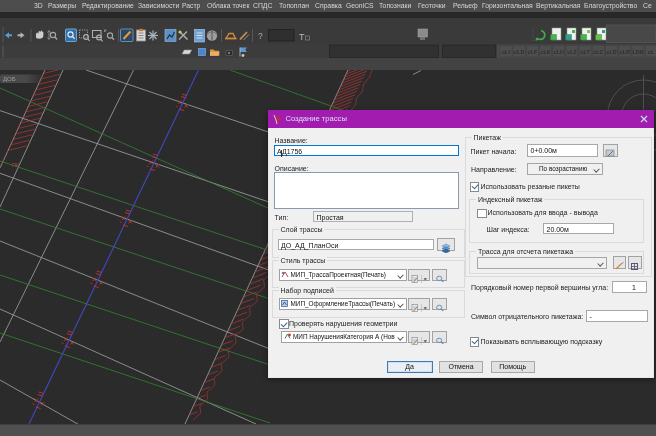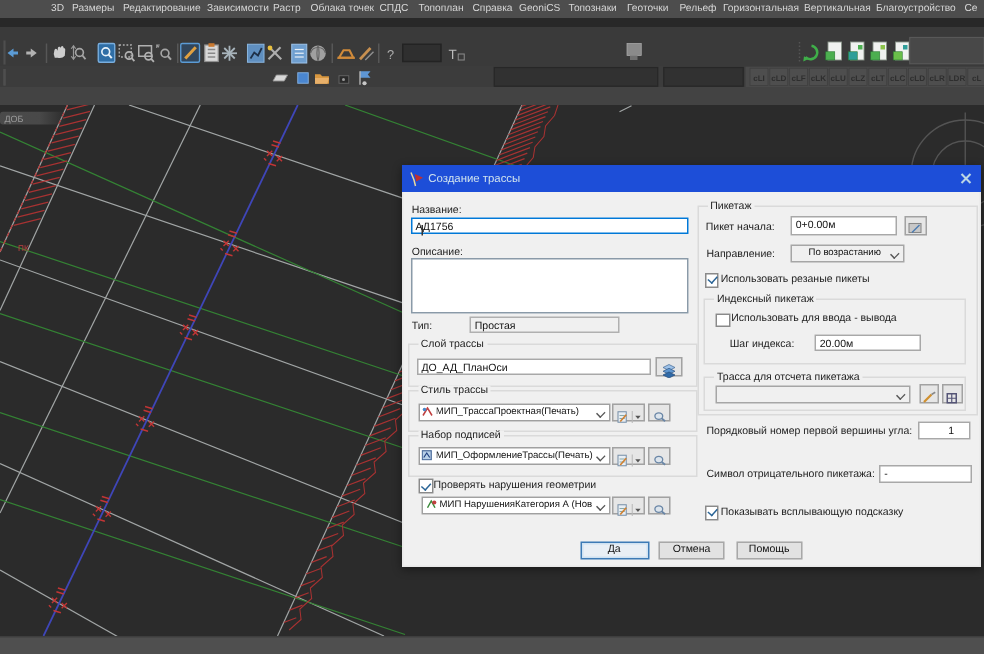--- a/index.html
+++ b/index.html
@@ -10,21 +10,21 @@
   #menubar .mi{position:absolute;top:1.5px;font-size:6.8px;color:#d6d6d6;white-space:nowrap;}
   #stripdark{left:0;top:12px;width:656px;height:6px;background:#282828;}
   #row1{left:0;top:18px;width:656px;height:26px;background:#3a3a3a;border-bottom:1px solid #2c2c2c;}
   #row2{left:0;top:44px;width:656px;height:14px;background:#3c3c3c;border-bottom:1px solid #2c2c2c;}
   #row3{left:0;top:58px;width:656px;height:12px;background:#434343;border-bottom:1px solid #262626;}
   #draw{left:0;top:70px;}
   #botbar{left:0;top:424px;width:656px;height:12px;background:#4f4f4f;border-top:1px solid #3e3e3e;}
 
   
   #dlg{left:267.5px;top:110.3px;width:386.5px;height:267.2px;box-shadow:0 2px 6px rgba(0,0,0,.45);}
-  #dlgtitle{left:0;top:0;width:100%;height:17.7px;background:#1d4ed8;}
+  #dlgtitle{left:0;top:0;width:100%;height:17.7px;background:#a21caf;}
   #dlgtitle .t{position:absolute;left:18px;top:4.2px;font-size:7.6px;color:#cfe2ee;}
   #dlgbody{left:0;top:17.7px;width:384.5px;height:249.5px;background:#f0f0f0;border:1px solid #e8e8e8;border-top:none;}
   .lbl{position:absolute;font-size:7px;color:#222;white-space:nowrap;}
   .inp{position:absolute;background:#fff;border:1px solid #a8a8a8;font-size:7px;color:#111;}
   .inp span{position:absolute;left:2.5px;top:2px;}
   .fs{position:absolute;border:1px solid #dadada;}
   .fs .lg{position:absolute;top:-4px;left:6px;background:#f0f0f0;padding:0 2px;font-size:7px;color:#222;white-space:nowrap;}
   .cb{position:absolute;width:7.5px;height:7.5px;background:#fff;border:1px solid #8a8a8a;}
   .cb.ck:after{content:"";position:absolute;left:1.2px;top:1.2px;width:4.6px;height:2.6px;border-left:1.4px solid #2a6496;border-bottom:1.4px solid #2a6496;transform:rotate(-48deg);}
   .combo{position:absolute;background:#fff;border:1px solid #a0a0a0;}

